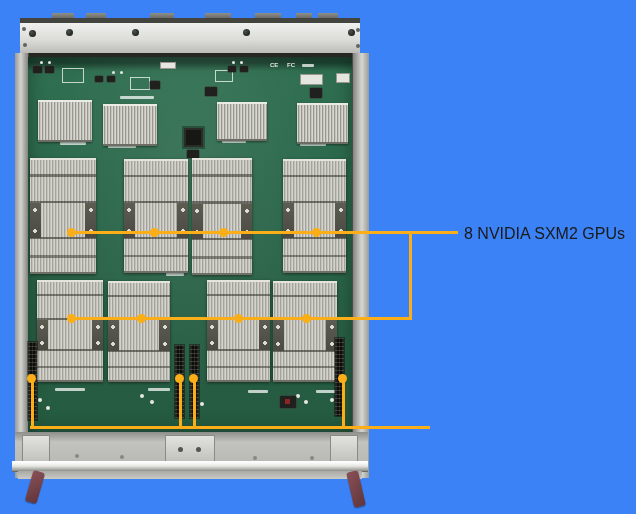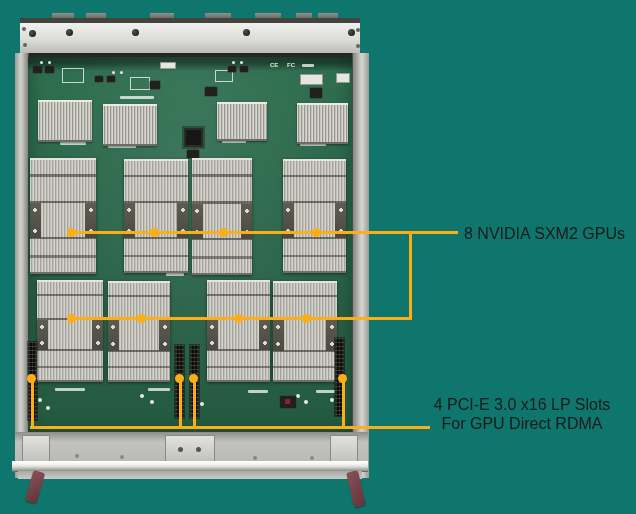--- a/index.html
+++ b/index.html
@@ -1,16 +1,16 @@
 <!DOCTYPE html>
 <html><head>
 <meta charset="utf-8">
 <style>
   html,body{margin:0;padding:0;background:#ffffff;}
-  #fig{position:relative;width:636px;height:514px;background:#0f766e;overflow:hidden;
+  #fig{position:relative;width:636px;height:514px;background:#3b82f6;overflow:hidden;
        font-family:"Liberation Sans",sans-serif;}
   .abs{position:absolute;}
   .layer{position:absolute;inset:0;}
 
   
   .tab{background:linear-gradient(180deg,#8f8f8b,#5c5c58);}
   .topedge{background:#44443f;}
   .topbar{background:linear-gradient(180deg,#f0f0ee 0%,#dcdcd8 55%,#bcbcb8 100%);
           border-bottom:2px solid #7e7e7a;}
   .screw{background:radial-gradient(circle at 35% 35%,#4a524c,#20261f 70%);border-radius:50%;}
@@ -215,19 +215,15 @@
     <div class="abs yl" style="left: 193px; top: 378px; width: 3px; height: 51px; background: rgb(251, 174, 23);"></div>
     <div class="abs yl" style="left: 342px; top: 378px; width: 3px; height: 51px; background: rgb(251, 174, 23);"></div>
 
     <div class="abs dot" style="left: 27px; top: 374px; background: rgb(251, 174, 23);"></div>
     <div class="abs dot" style="left: 175px; top: 374px; background: rgb(251, 174, 23);"></div>
     <div class="abs dot" style="left: 189px; top: 374px; background: rgb(251, 174, 23);"></div>
     <div class="abs dot" style="left: 338px; top: 374px; background: rgb(251, 174, 23);"></div>
 
     <div class="abs yl" style="left: 30px; top: 426px; width: 400px; height: 3px; background: rgb(251, 174, 23);"></div>
 
-    <div class="abs callout-label center" style="left: 422px; top: 395px; width: 200px; color: rgb(26, 26, 26);">
-      <div>4 PCI-E 3.0 x16 LP Slots</div>
-      <div>For GPU Direct RDMA</div>
-    </div>
   </div>
 
 </div>
 
 </body></html>

